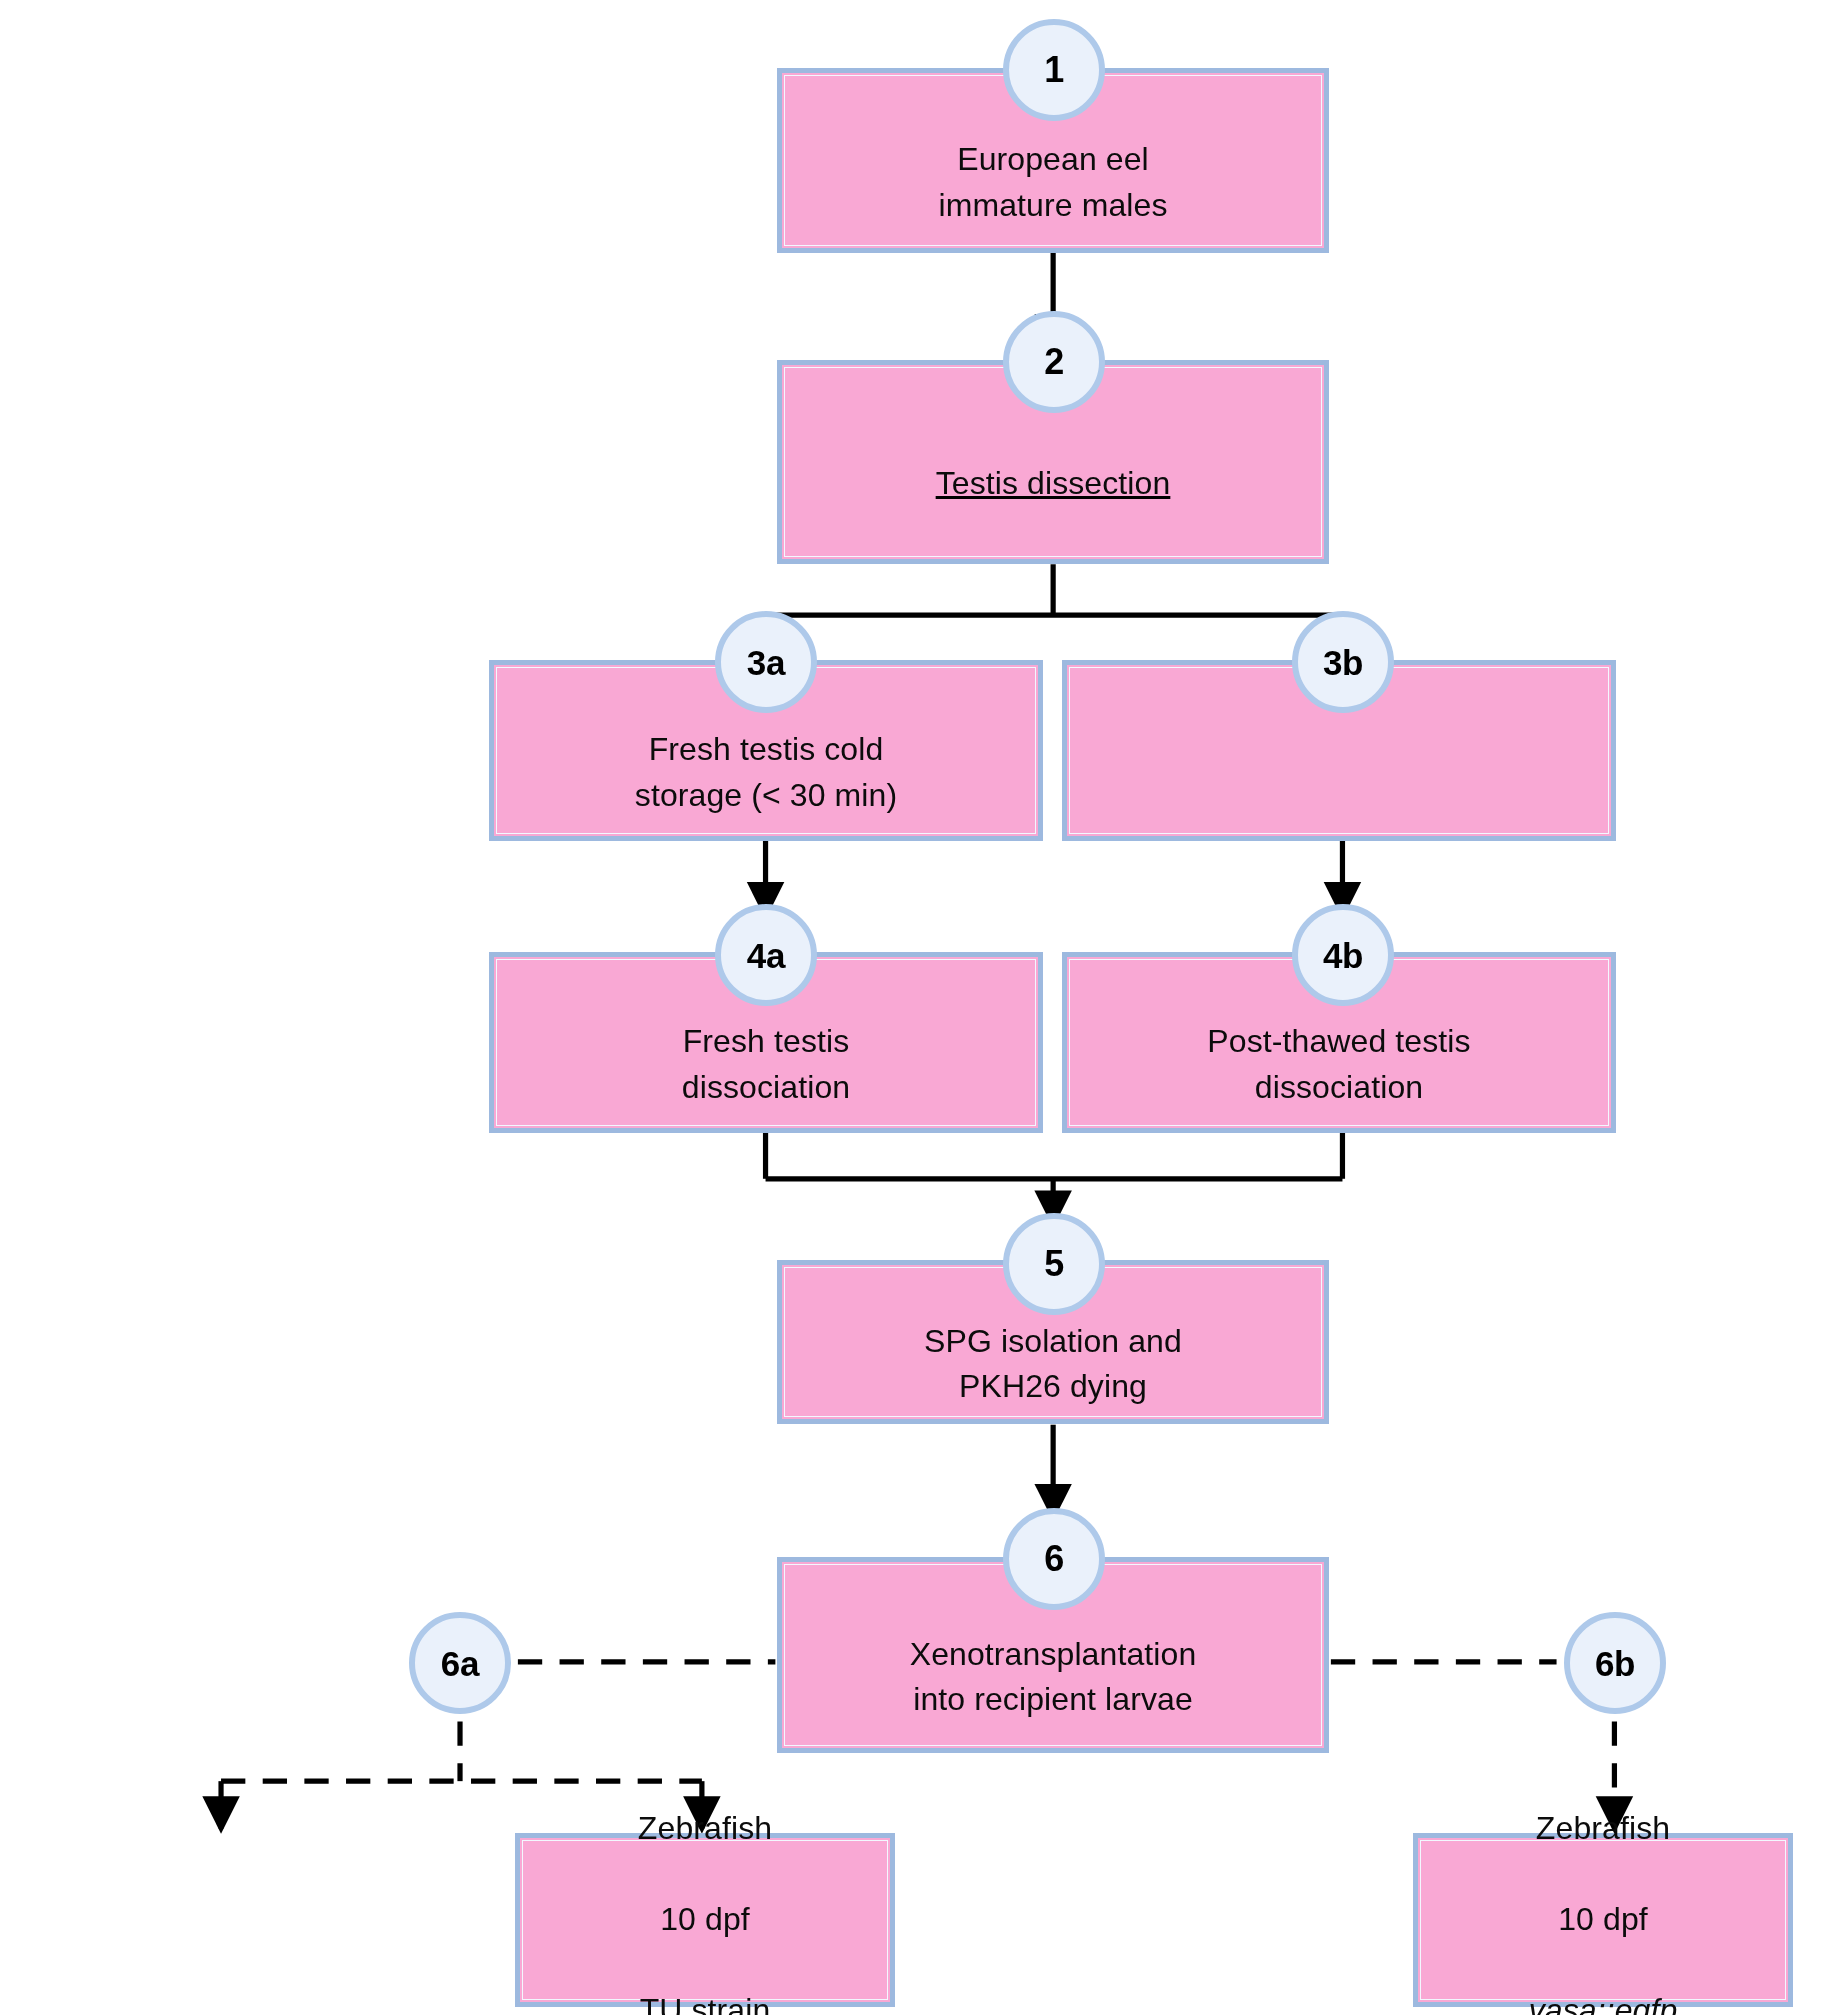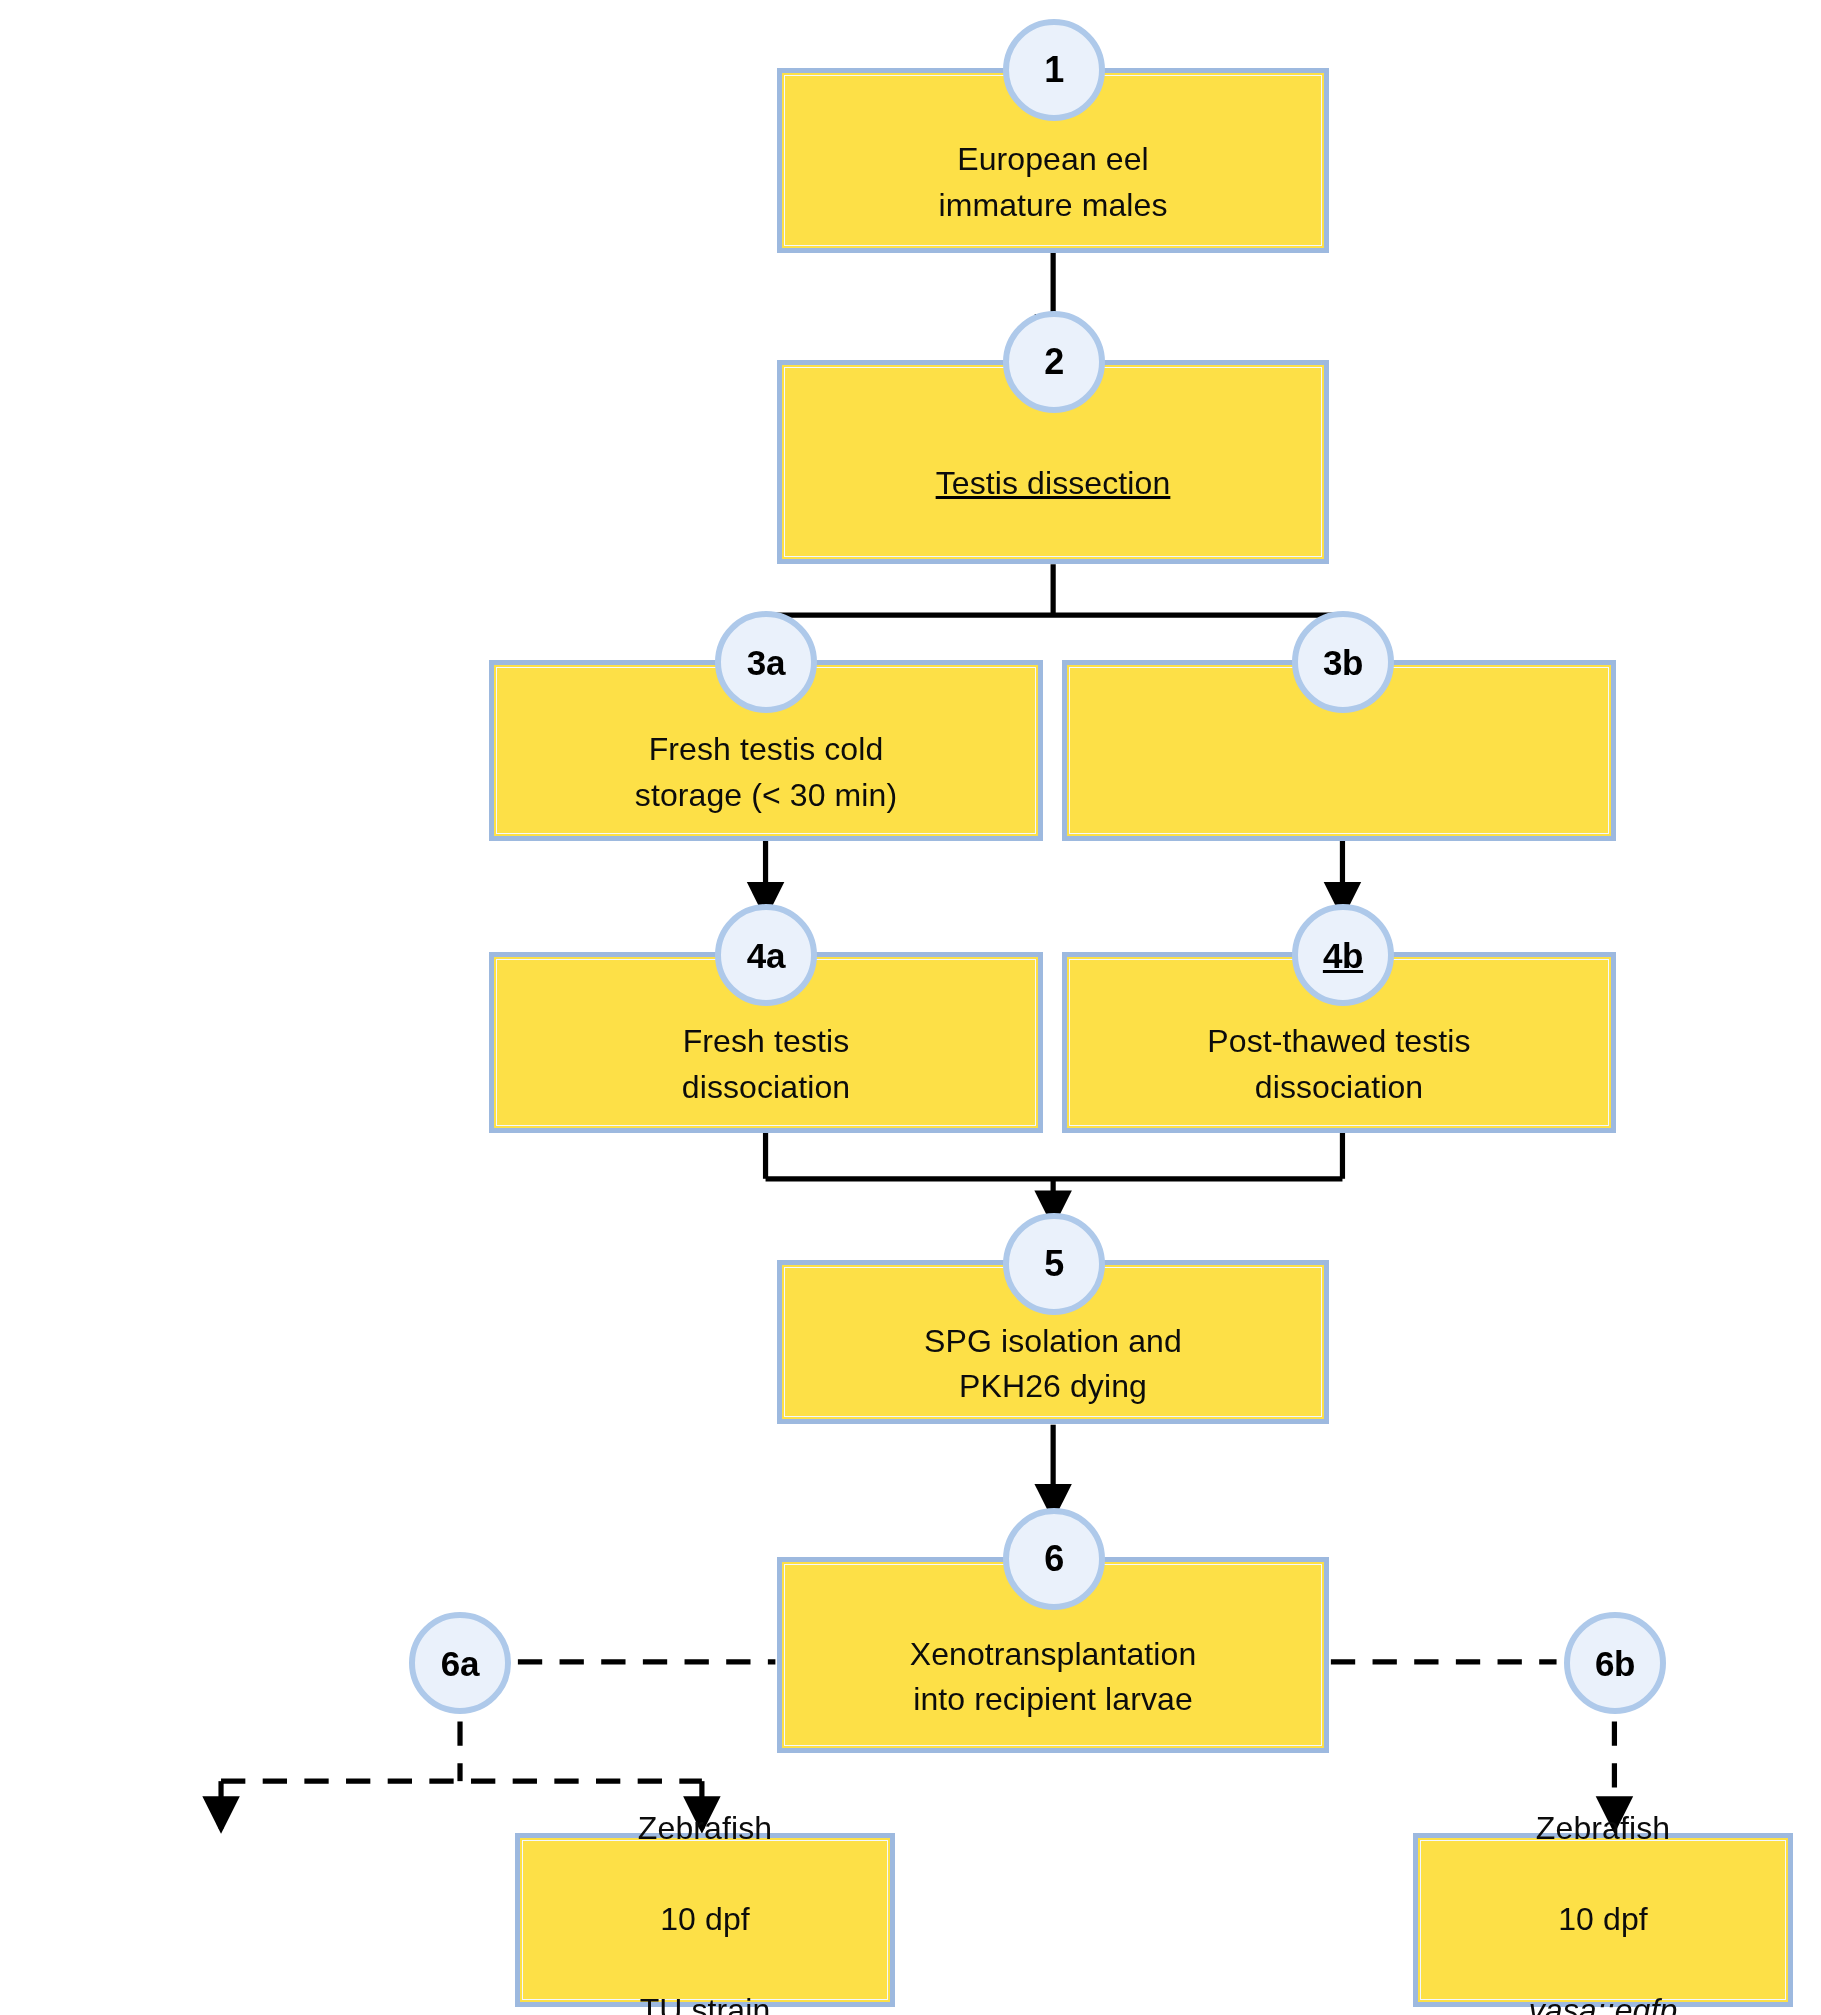--- a/index.html
+++ b/index.html
@@ -21,21 +21,21 @@
     position: absolute;
     left: 0;
     top: 0;
     width: 1821px;
     height: 2015px;
   }
   
   .node-box {
     position: absolute;
     box-sizing: border-box;
-    background: #fde047;
+    background: #f9a8d4;
     border: 5.2px solid #9db9df;
     display: flex;
     align-items: center;
     justify-content: center;
     text-align: center;
   }
   .node-box .inner-rule {
     position: absolute;
     left: 2.3px; right: 2.3px; top: 2.3px; bottom: 2.3px;
     border: 1.7px solid #f3f8ff;
@@ -214,21 +214,21 @@
   </div>
 
   <div class="badge wide" style="left:1292px; top:611px; width:102px; height:102px;">
     <span>3b</span>
   </div>
 
   <div class="badge wide" style="left:715px; top:904px; width:102px; height:102px;">
     <span>4a</span>
   </div>
 
-  <div class="badge wide" style="left:1292px; top:904px; width:102px; height:102px;text-decoration:underline;">
+  <div class="badge wide" style="left:1292px; top:904px; width:102px; height:102px;">
     <span>4b</span>
   </div>
 
   <div class="badge" style="left:1003px; top:1213px; width:102px; height:102px;">
     <span>5</span>
   </div>
 
   <div class="badge" style="left:1003px; top:1508px; width:102px; height:102px;">
     <span>6</span>
   </div>

